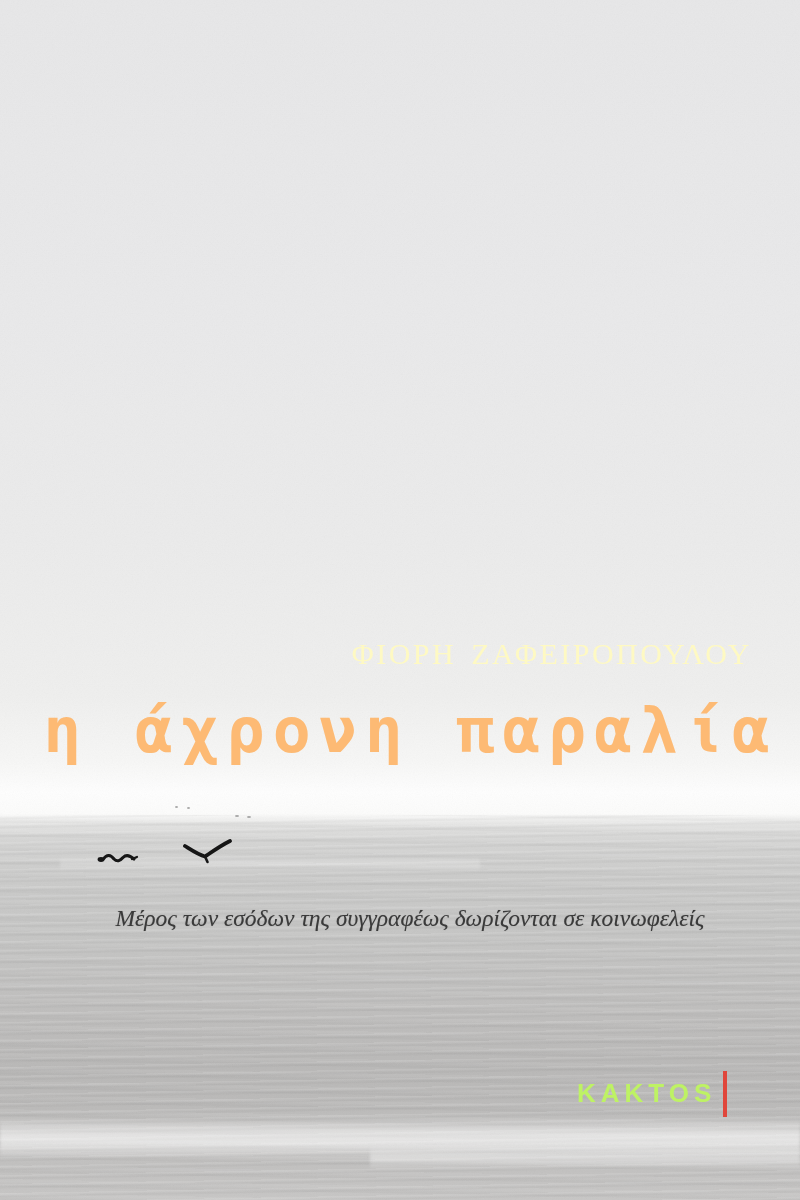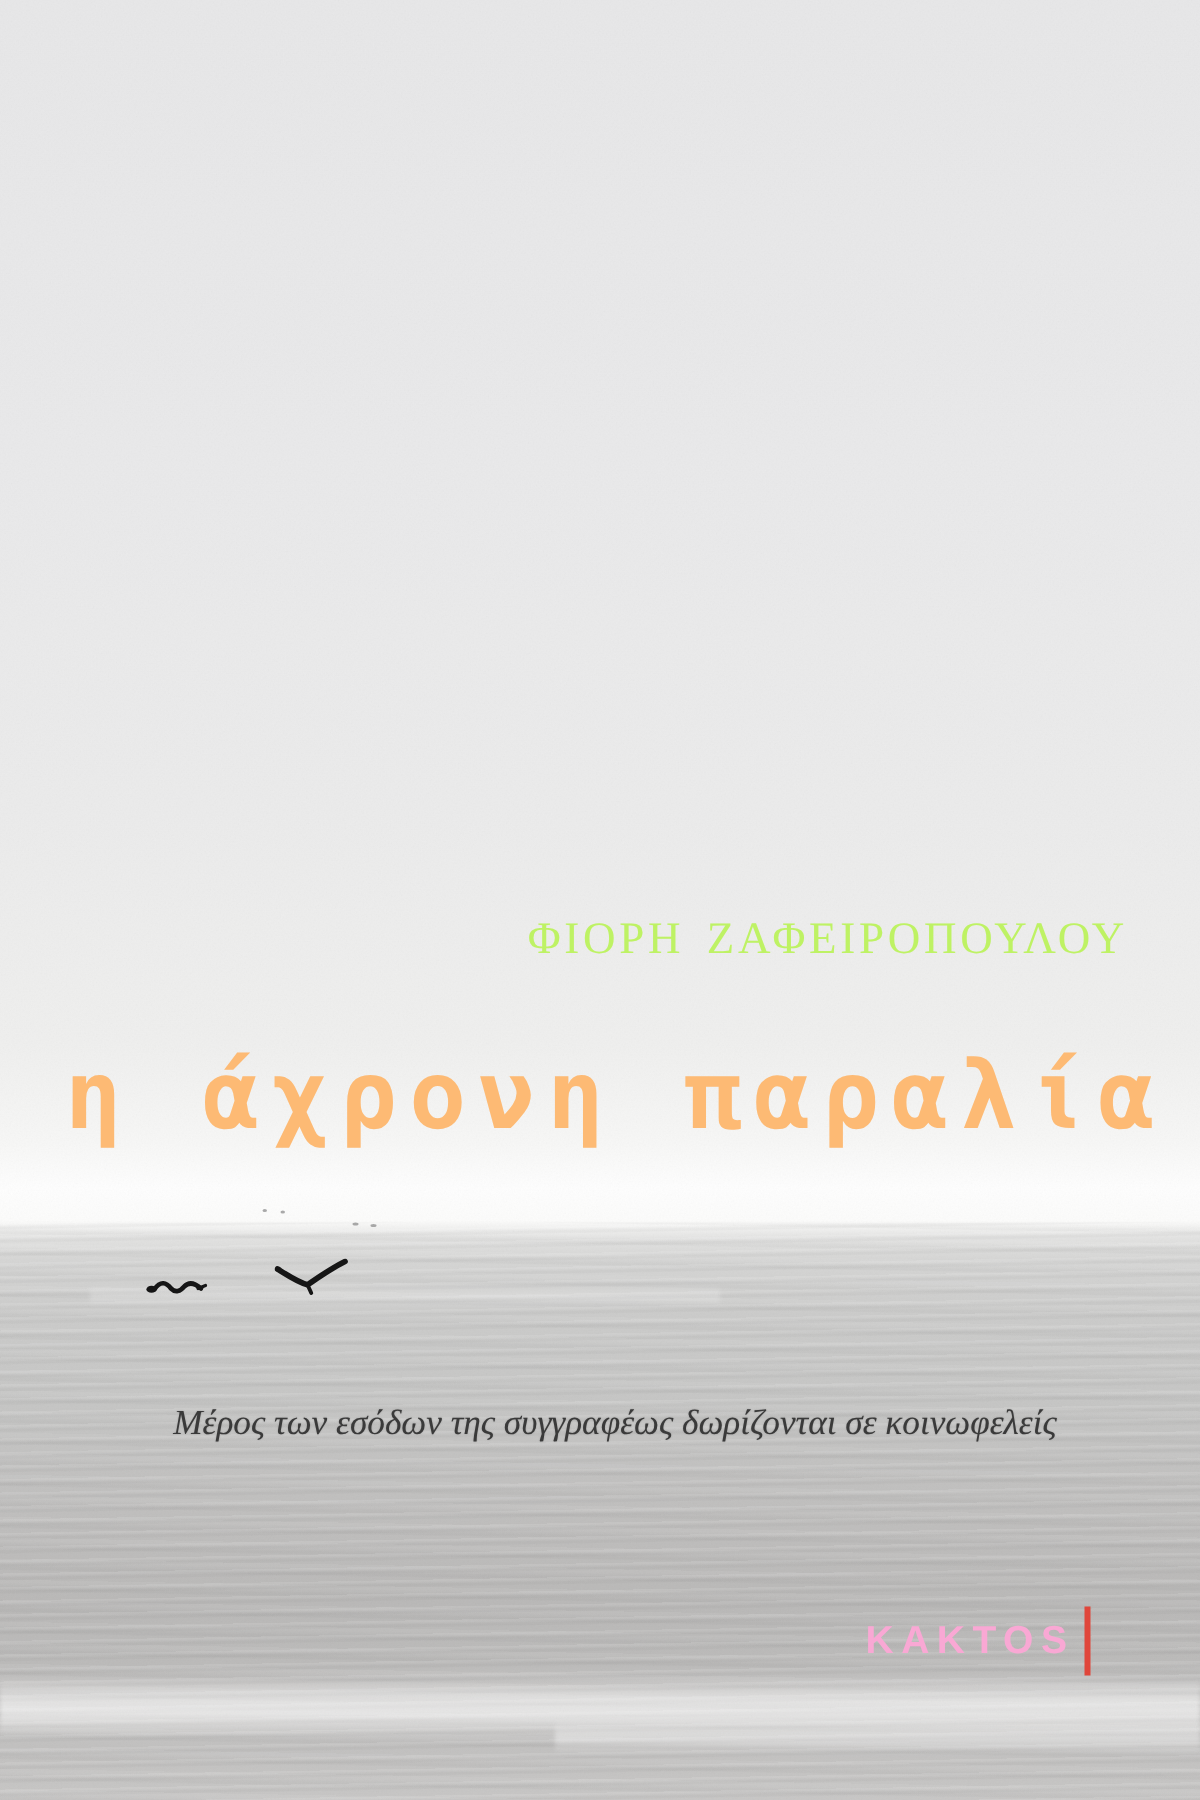--- a/index.html
+++ b/index.html
@@ -68,51 +68,50 @@
       rgba(255,255,255,.25) 50%,
       rgba(255,255,255,0) 100%);
   }
   .grain{position:absolute;inset:0;z-index:2;pointer-events:none;}
   
   .speck{position:absolute;z-index:2;background:#8d8d8d;border-radius:50%;opacity:.75;}
   
   .bird{position:absolute;z-index:2;}
   
   .author{
-    position:absolute;z-index:3;right:48px;top:608px;
+    position:absolute;z-index:3;right:48px;top:636px;
     font-family:"Liberation Serif",serif;
     font-size:30px;line-height:1.2;
     letter-spacing:2.5px;word-spacing:5px;
-    color:#bef264;white-space:nowrap;
+    color:#fef9c3;white-space:nowrap;
   }
   .title{
     position:absolute;z-index:3;right:22px;top:692px;
     font-family:"DejaVu Sans Mono",monospace;
     font-weight:bold;
     font-size:63px;line-height:1.25;
     letter-spacing:8px;
     color:#fdba74;white-space:nowrap;
   }
   .note{
     position:absolute;z-index:3;left:80px;top:904px;width:660px;
     text-align:center;
     font-family:"Liberation Serif",serif;
     font-style:italic;
     font-size:23.5px;line-height:28.5px;
     color:#3a3a3a;
     text-shadow:0 0 1px rgba(58,58,58,.35);
-    margin-top:31px;
   }
   .publisher-name{
     position:absolute;z-index:3;left:577px;top:1078px;
     font-family:"Liberation Sans",sans-serif;
     font-size:26px;line-height:1.2;
     font-weight:600;
     letter-spacing:5px;
-    color:#f9a8d4;white-space:nowrap;
+    color:#bef264;white-space:nowrap;
   }
   .publisher-bar{
     position:absolute;z-index:3;left:723px;top:1071px;
     width:4px;height:46px;
   }
 </style>
 </head>
 <body>
 
 <div class="cover">

